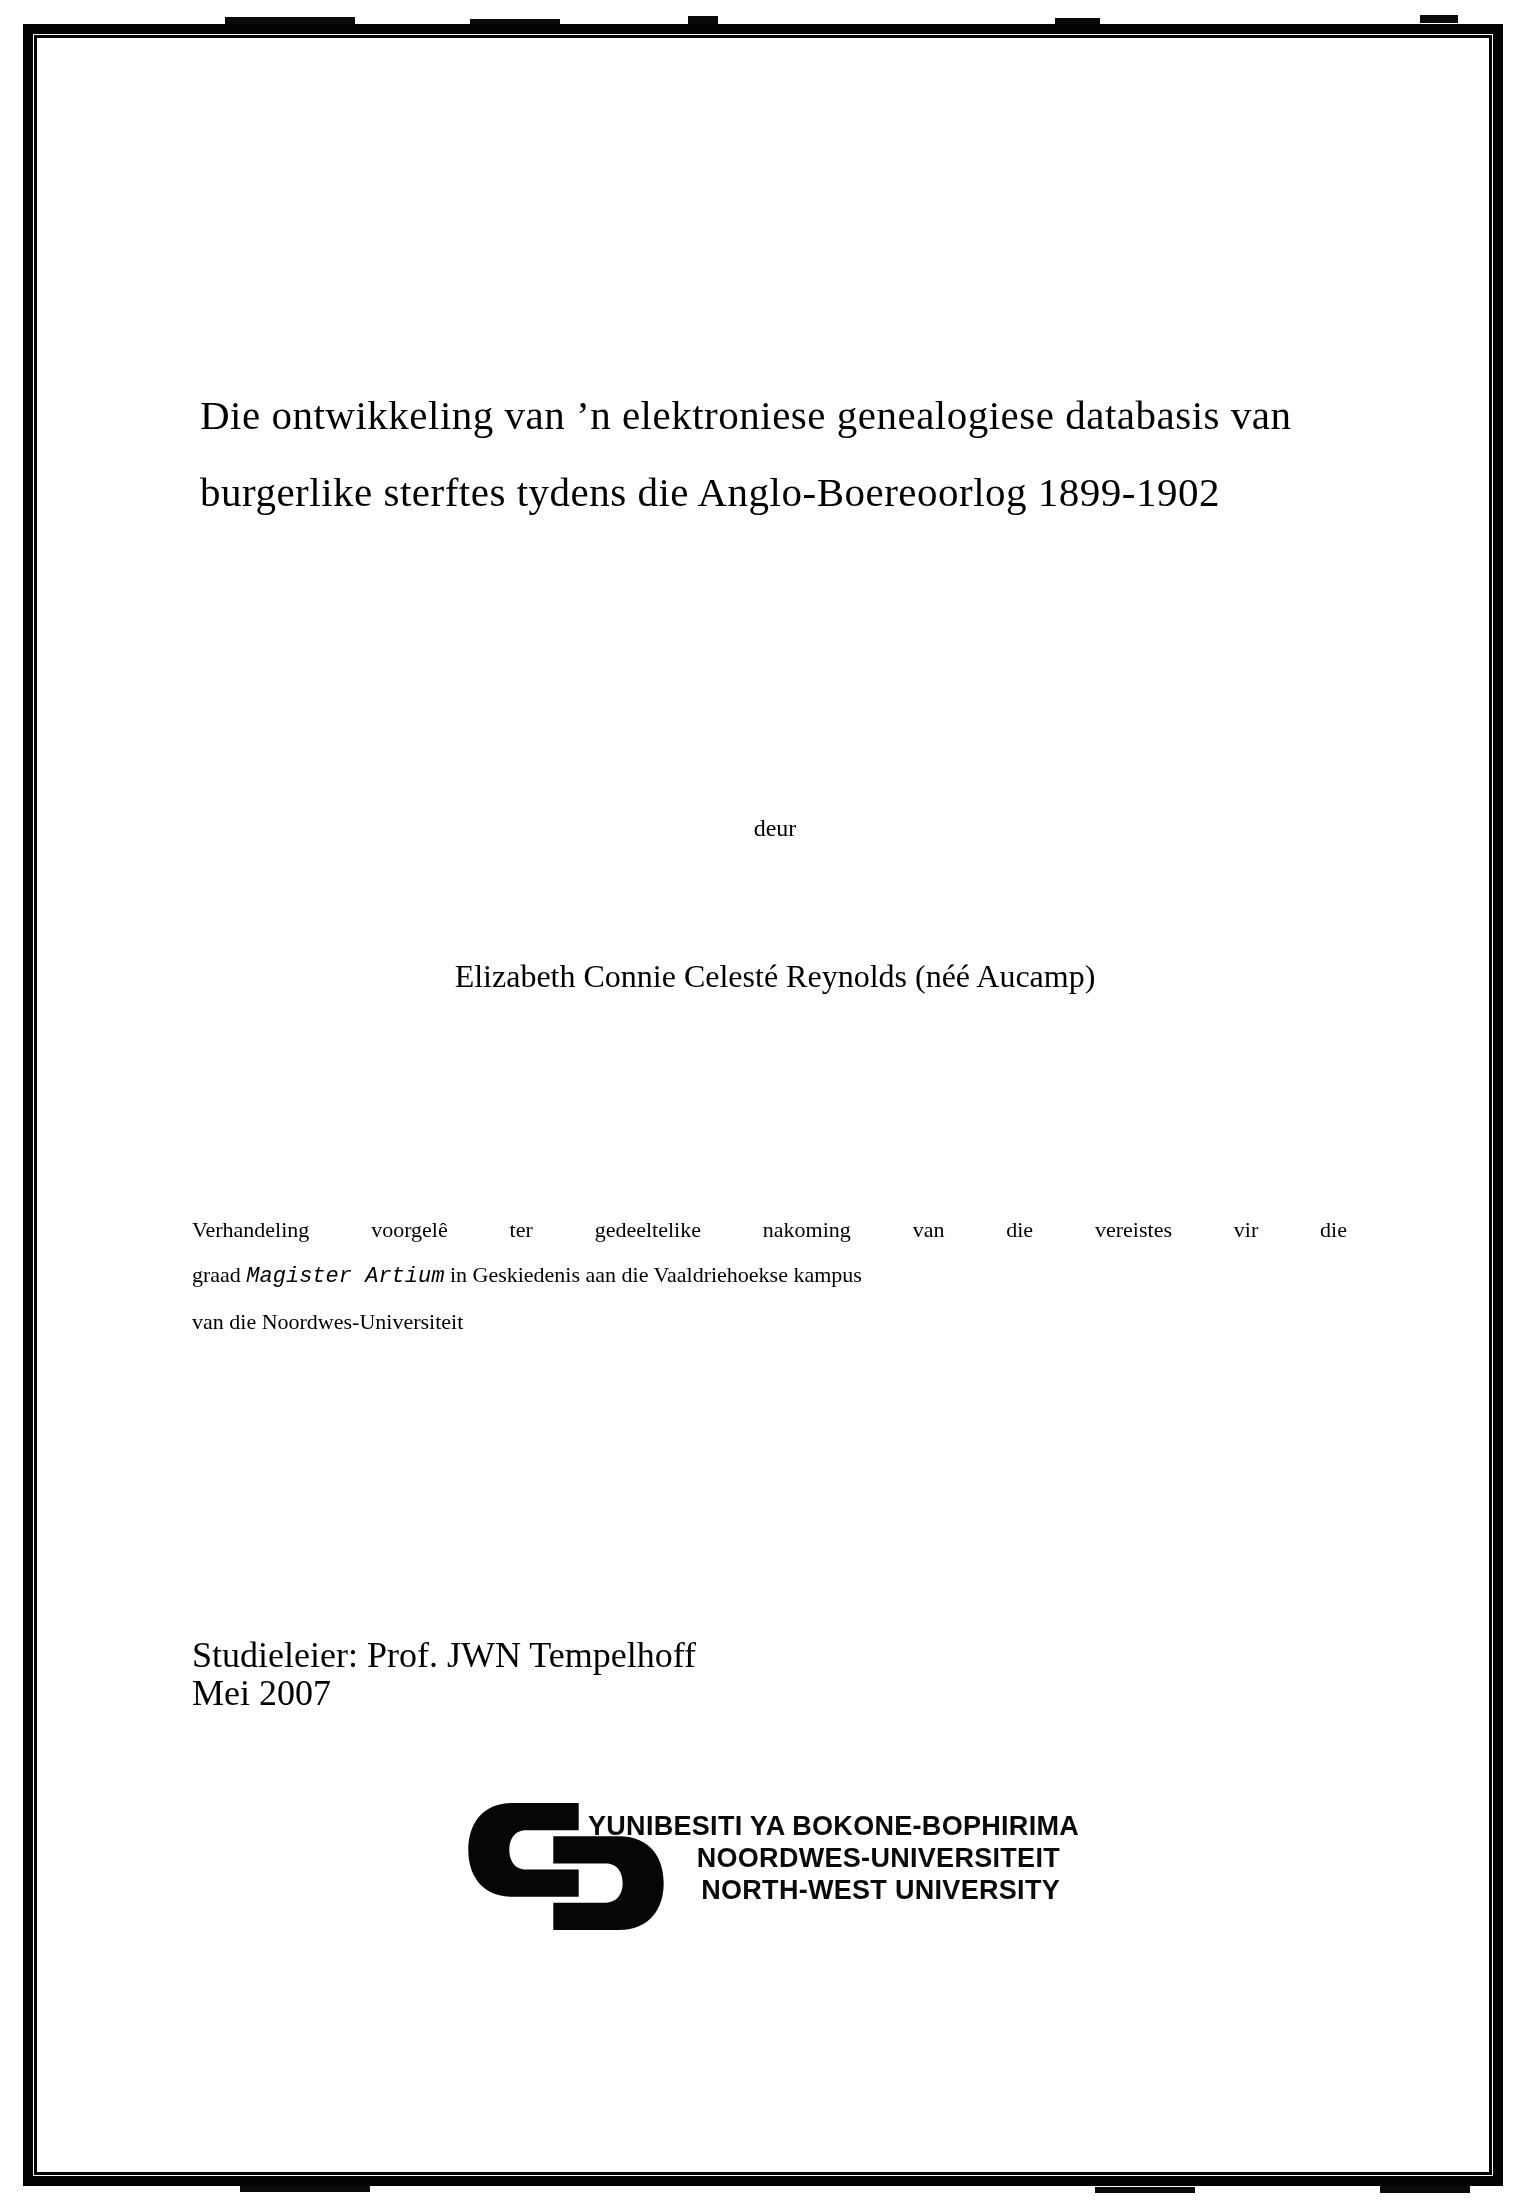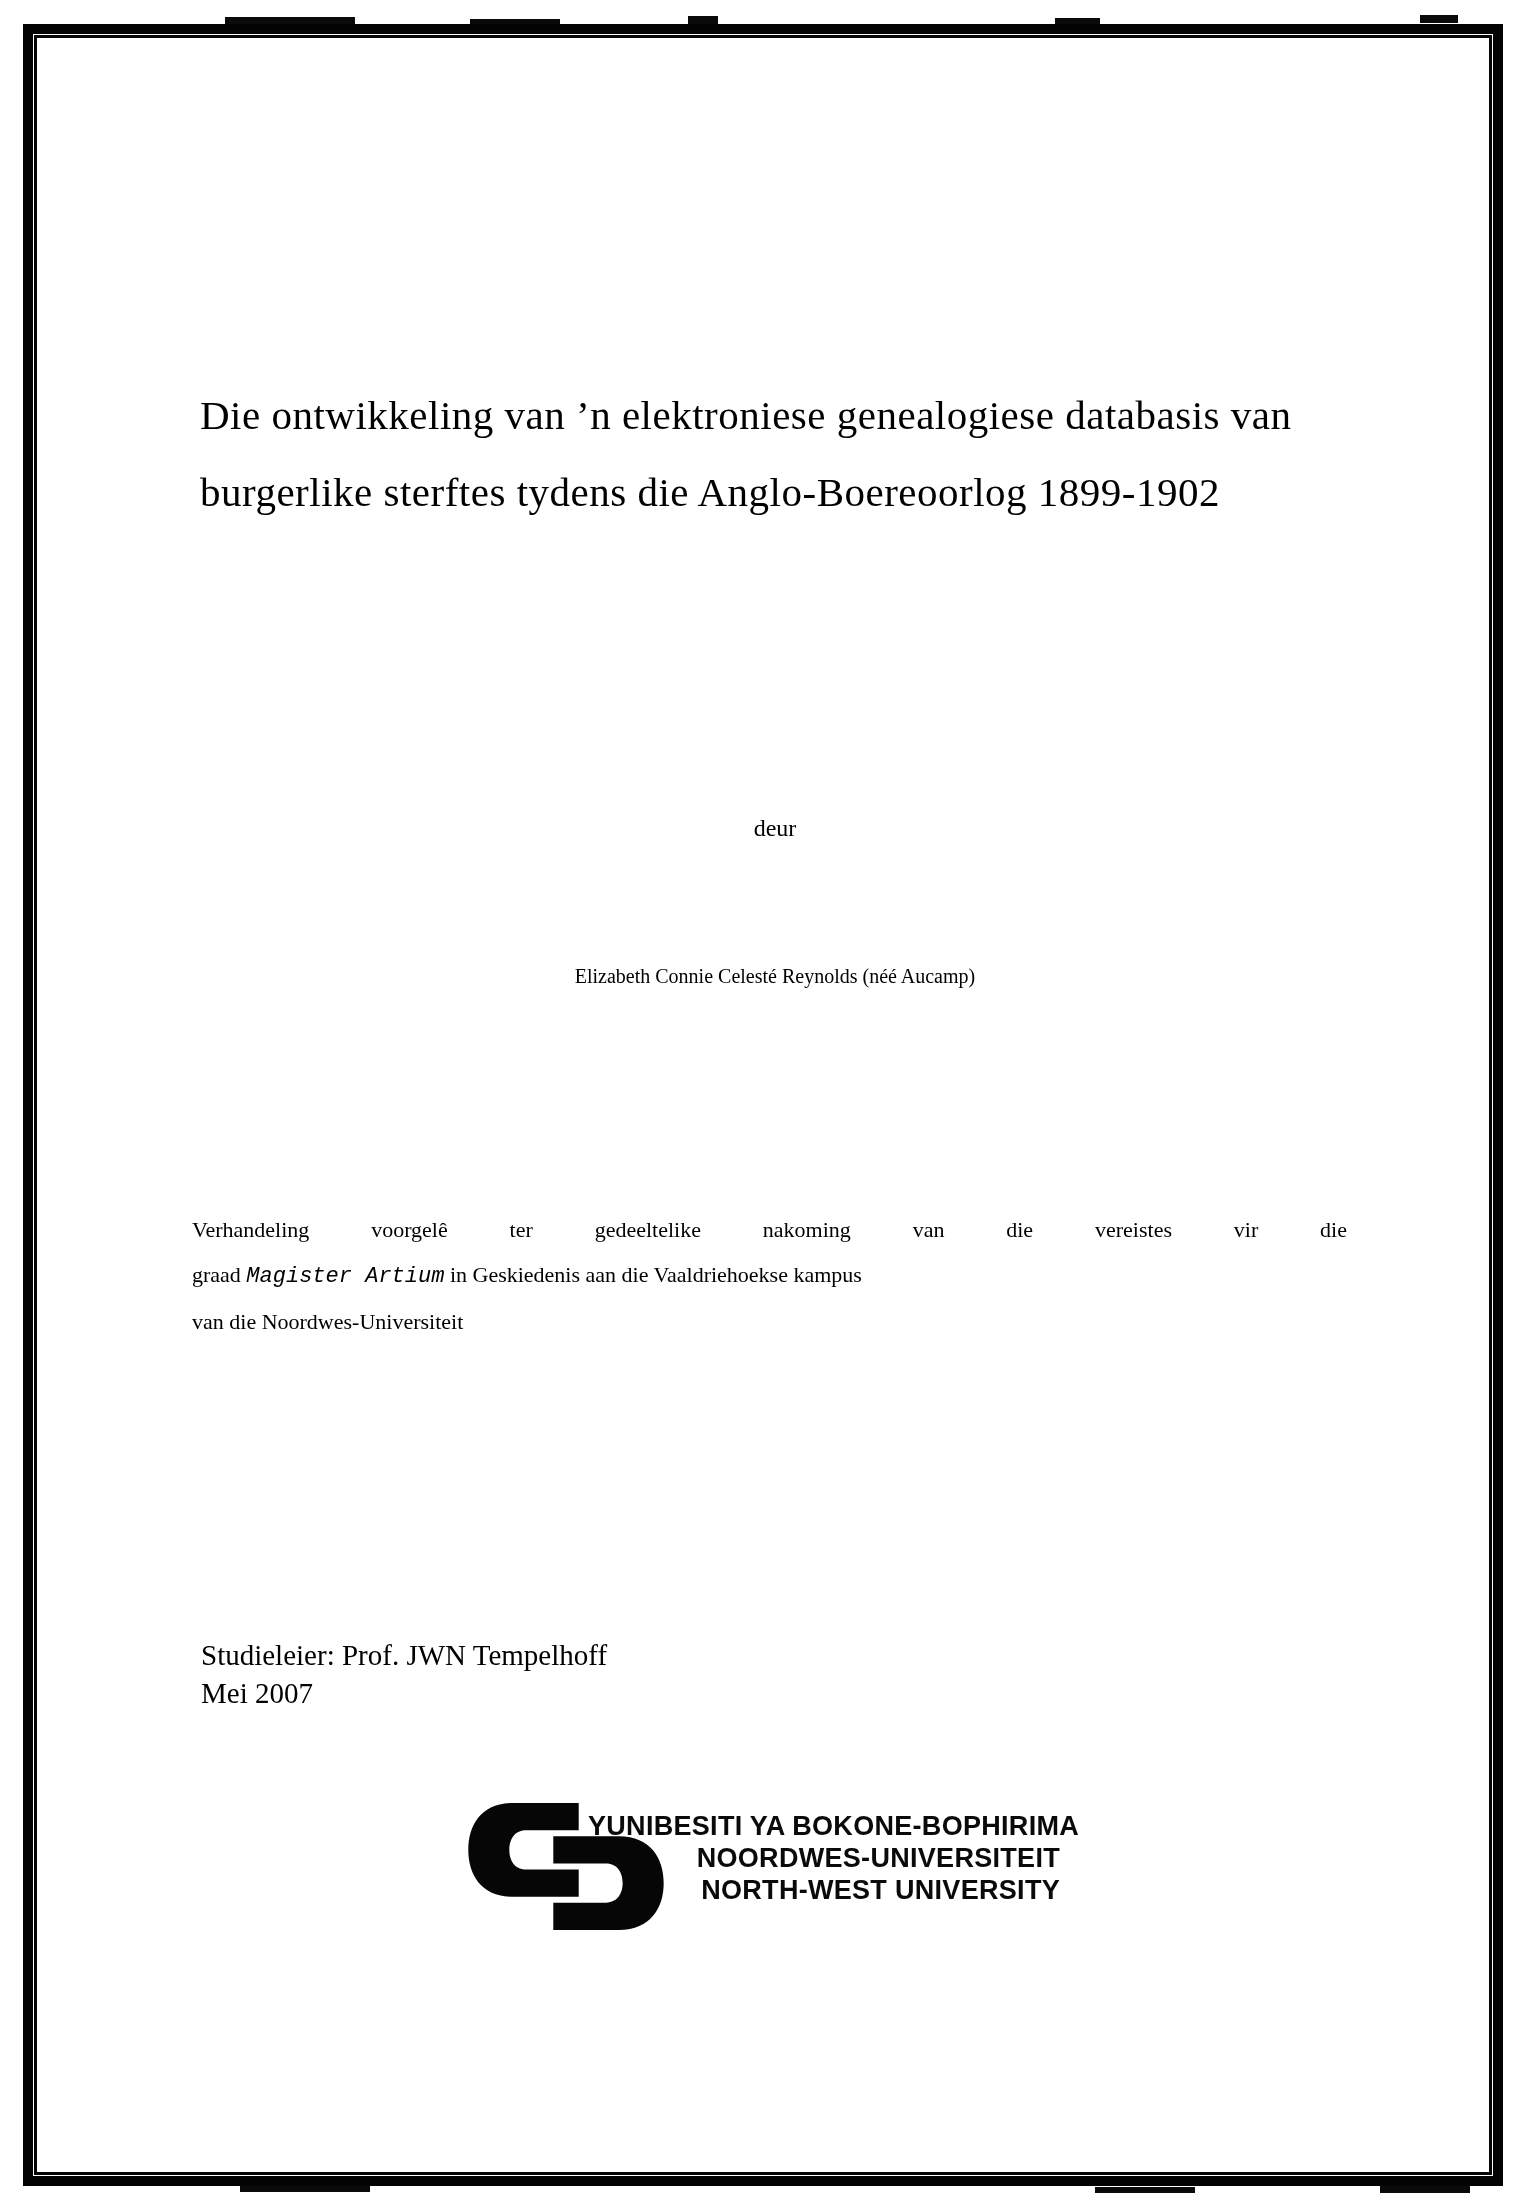--- a/index.html
+++ b/index.html
@@ -38,40 +38,40 @@
   .byline {
     position: absolute;
     left: 200px; top: 810px; width: 1150px;
     font-size: 24px;
     line-height: 36px;
     text-align: center;
   }
   .author {
     position: absolute;
     left: 200px; top: 956px; width: 1150px;
-    font-size: 20px;
+    font-size: 32px;
     line-height: 40px;
     text-align: center;
   }
   .statement {
     position: absolute;
     left: 192px; top: 1207px; width: 1155px;
     font-size: 22px;
     line-height: 45px;
     text-align: left;
   }
   .statement .justified {
     text-align: justify;
     text-align-last: justify;
   }
   .statement .italic { font-style: italic; font-family: Liberation Mono, monospace; }
   .supervisor-block {
     position: absolute;
-    left: 201px; top: 1636px; width: 900px;
-    font-size: 29px;
+    left: 192px; top: 1636px; width: 900px;
+    font-size: 36px;
     line-height: 38px;
   }
   .logo-group {
     position: absolute;
     left: 460px; top: 1795px; width: 620px; height: 145px;
   }
   .logo-icon {
     position: absolute;
     left: 8px; top: 8px;
   }

